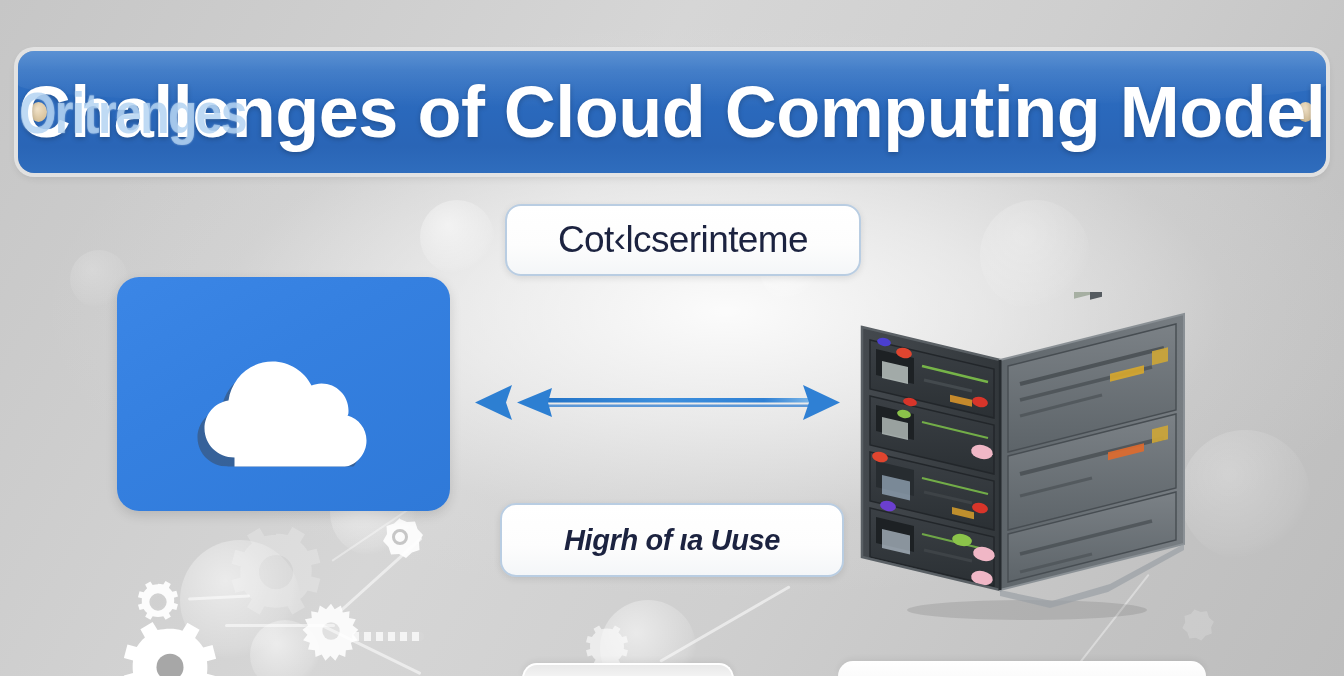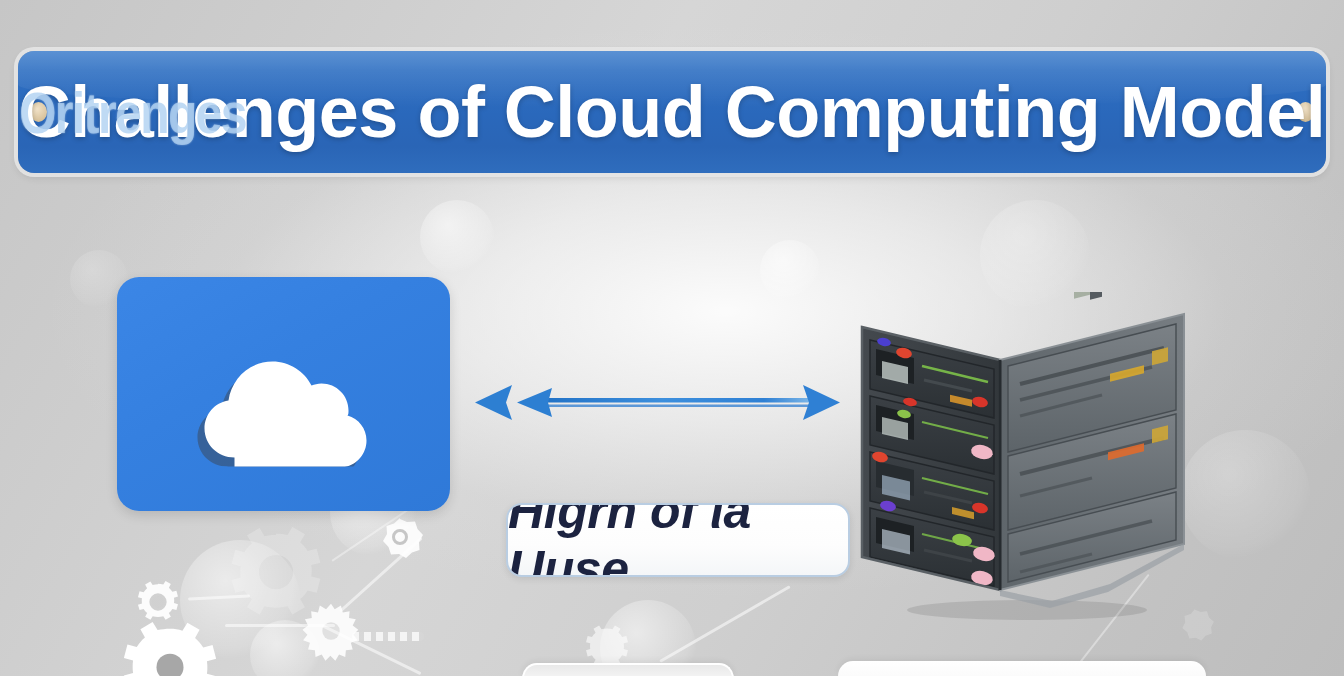--- a/index.html
+++ b/index.html
@@ -164,25 +164,24 @@
     height: 68px;
     font-size: 37px;
     font-weight: 400;
     letter-spacing: -0.6px;
   }
   #pill-bottom {
     left: 500px;
     top: 503px;
     width: 340px;
     height: 70px;
-    font-size: 50px;
+    font-size: 29px;
     font-weight: 700;
     font-style: italic;
     letter-spacing: -0.4px;
-    margin-left: 6px;
   }
 
   
   .pill-cut {
     position: absolute;
     border-radius: 18px 18px 0 0;
     background: linear-gradient(180deg, #ffffff 0%, #fbfbfb 100%);
     box-shadow: 0 -2px 6px rgba(0,0,0,0.06);
   }
   #pill-cut-left  { left: 522px; top: 663px; width: 208px; height: 13px; background: linear-gradient(180deg,#e9e9e9,#f4f4f4); border-top:2px solid #ffffff; border-left:2px solid #ffffff; border-right:2px solid #ffffff; }
@@ -284,20 +283,23 @@
     <rect x="60" y="20" width="290" height="4.4" rx="2.2" fill="url(#shaftGrad)"></rect>
     <rect x="62" y="26.5" width="286" height="2.6" rx="1.3" fill="#2e7cd0" opacity=".75"></rect>
 
     <path fill="#2d7fd2" d="M3 24.5 L40 7 L34 24.5 L40 42 Z"></path>
 
     <path fill="#2d7fd2" d="M45 24.5 L80 10 L76 24.5 L80 39 Z"></path>
 
     <path fill="#2f80d4" d="M368 24.5 L331 7 L337 24.5 L331 42 Z"></path>
   </svg>
 
+  <div class="pill" id="pill-top">
+    <span>Cot‹lcserinteme</span>
+  </div>
   <div class="pill" id="pill-bottom">
     <span>Higrh of ιa Uuse</span>
   </div>
 
   <svg id="rack" viewBox="0 0 340 330">
     <defs>
       <linearGradient id="faceL" x1="0" y1="0" x2="1" y2="0">
         <stop offset="0" stop-color="#44494e"></stop>
         <stop offset="1" stop-color="#32373b"></stop>
       </linearGradient>

